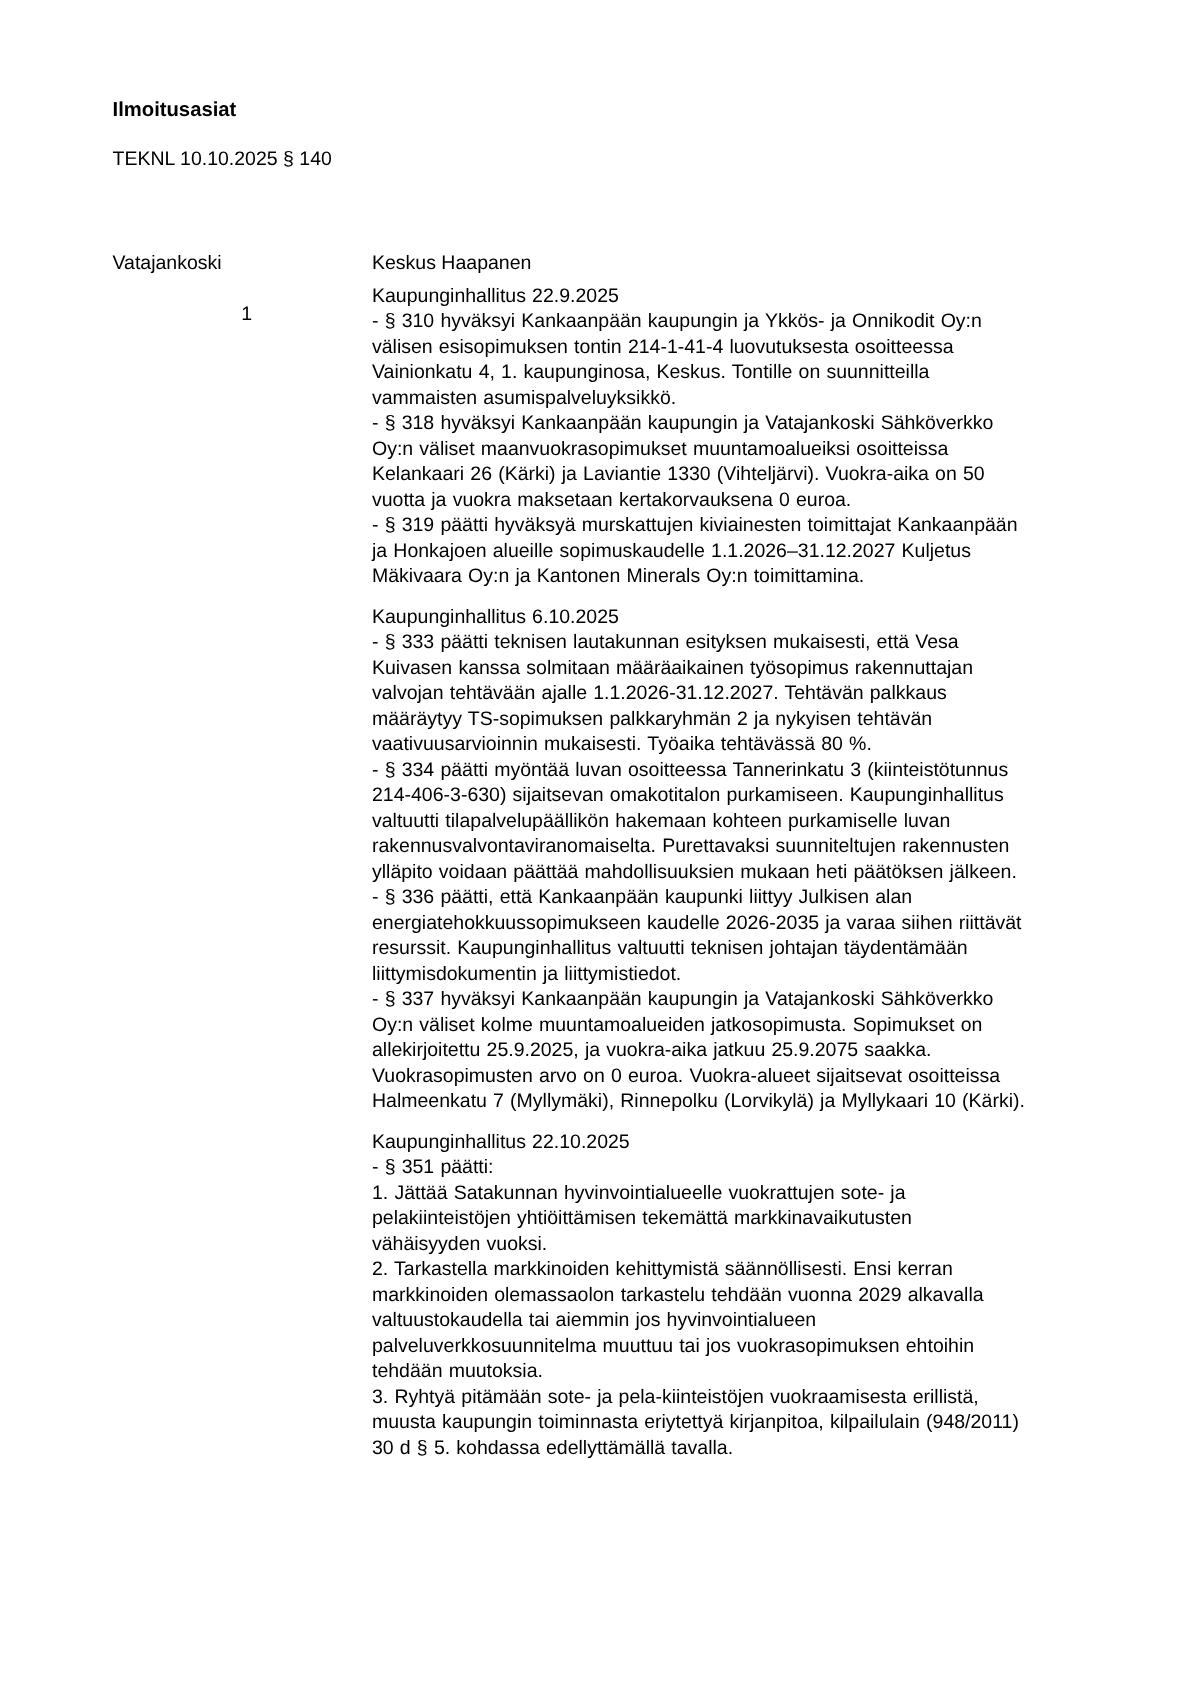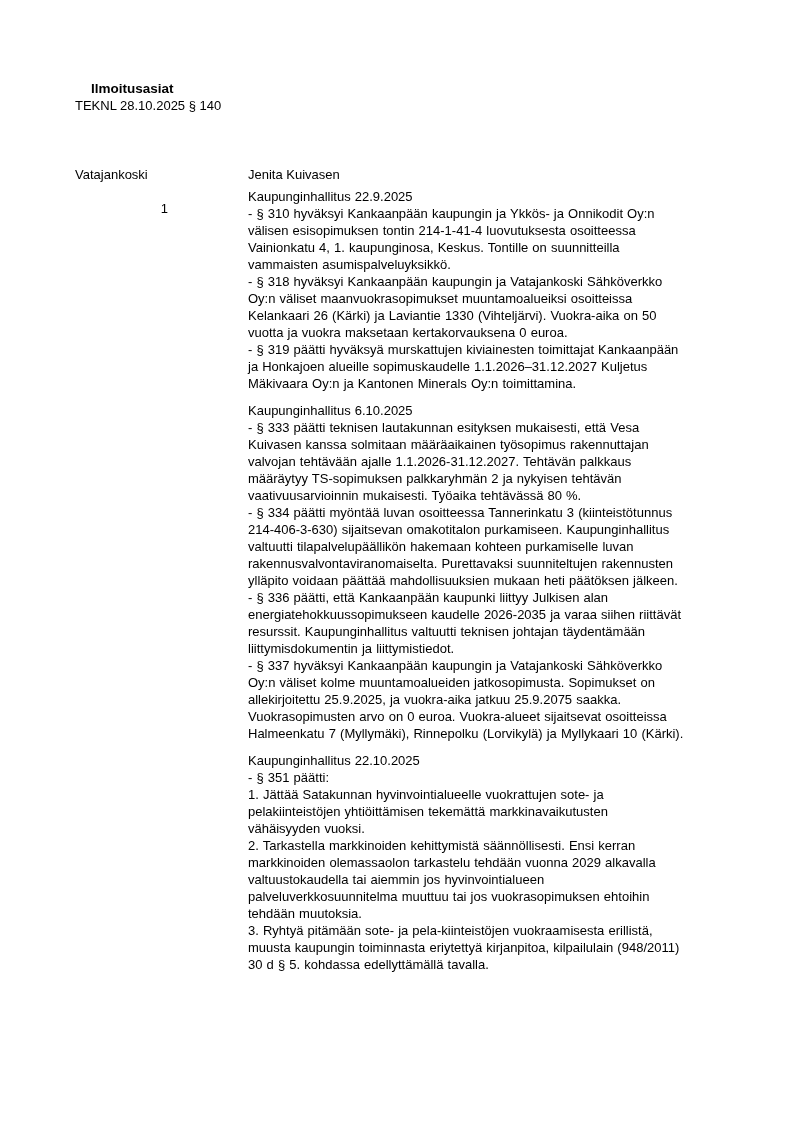--- a/index.html
+++ b/index.html
@@ -16,21 +16,21 @@
     font-family: "Liberation Sans", sans-serif;
     font-size: 13px;
     line-height: 17px;
     color: #000000;
     overflow: hidden;
   }
   .doc-title {
     position: absolute;
     left: 75px;
     top: 64px;
-    margin: 16px;
+    margin: 0;
     font-size: 13.5px;
     font-weight: 700;
   }
   .doc-reference {
     position: absolute;
     left: 75px;
     top: 97px;
   }
   .preparer-label {
     position: absolute;
@@ -63,25 +63,25 @@
     margin-top: 10px;
   }
 </style>
 </head>
 <body>
 
 <div class="page">
 
   <h1 class="doc-title">Ilmoitusasiat</h1>
 
-  <div class="doc-reference">TEKNL 28.10.2025 § 140</div>
+  <div class="doc-reference">TEKNL 10.10.2025 § 140</div>
 
   <div class="preparer-label">Vatajankoski</div>
 
-  <div class="preparer-name">Jenita Kuivasen</div>
+  <div class="preparer-name">Keskus Haapanen</div>
 
   <div class="item-number">1</div>
 
   <div class="item-body">
     <div class="section">Kaupunginhallitus 22.9.2025
 - § 310 hyväksyi Kankaanpään kaupungin ja Ykkös- ja Onnikodit Oy:n
 välisen esisopimuksen tontin 214-1-41-4 luovutuksesta osoitteessa
 Vainionkatu 4, 1. kaupunginosa, Keskus. Tontille on suunnitteilla
 vammaisten asumispalveluyksikkö.
 - § 318 hyväksyi Kankaanpään kaupungin ja Vatajankoski Sähköverkko

